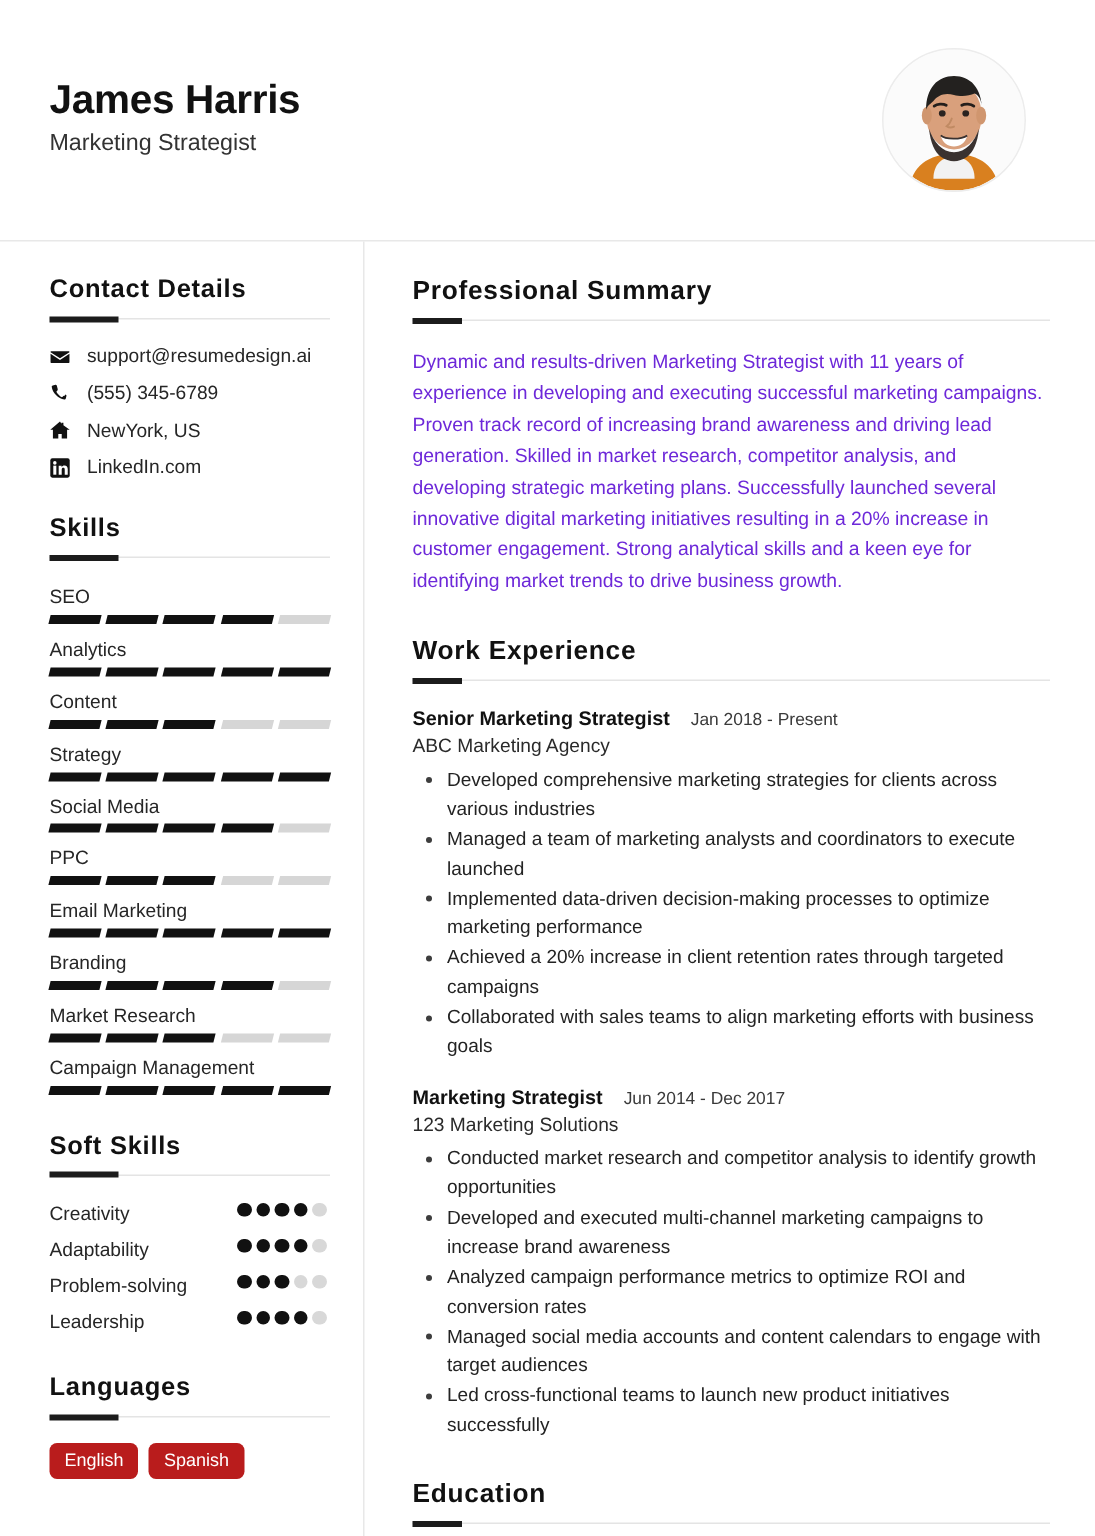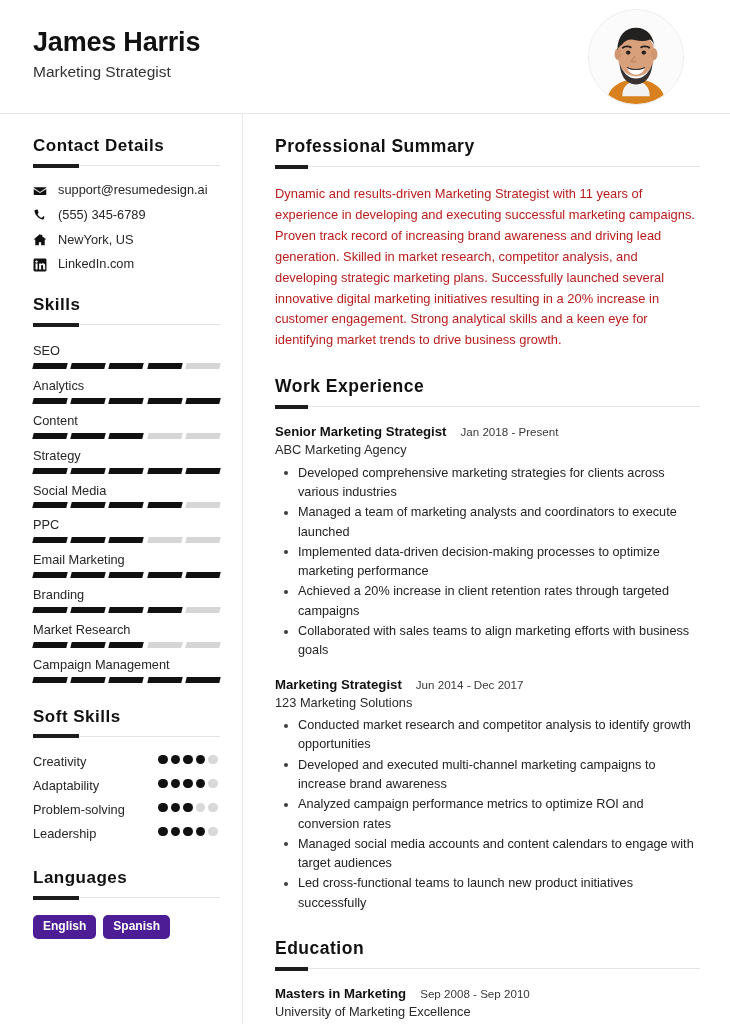--- a/index.html
+++ b/index.html
@@ -15,21 +15,21 @@
     min-height: 1024px;
     background: #ffffff;
     overflow: hidden;
   }
 
   
   .header {
     display: flex;
     align-items: center;
     justify-content: space-between;
-    height: 114px;
+    height: 161px;
     padding: 0 46px 0 33px;
     border-bottom: 1px solid #e8e8e8;
   }
   .header-text { padding-bottom: 4px; }
   .full-name {
     font-size: 27px;
     font-weight: bold;
     color: #111111;
     letter-spacing: -0.2px;
     line-height: 1.15;
@@ -165,35 +165,34 @@
   .dot.on { background: #111111; }
 
   
   .lang-list {
     margin-top: 17px;
     display: flex;
     flex-wrap: wrap;
     gap: 7px;
   }
   .lang-tag {
-    background: #4c1d95;
+    background: #b91c1c;
     color: #ffffff;
     font-size: 12px;
     padding: 4px 10px 5px;
     border-radius: 5px;
     line-height: 1.2;
-    font-weight: bold;
   }
 
   
   .summary {
     margin-top: 17px;
     font-size: 12.9px;
     line-height: 1.62;
-    color: #b91c1c;
+    color: #6d28d9;
     text-align: left;
   }
 
   
   .entry { margin-top: 15px; }
   .entry-head {
     display: flex;
     align-items: baseline;
     gap: 14px;
   }

